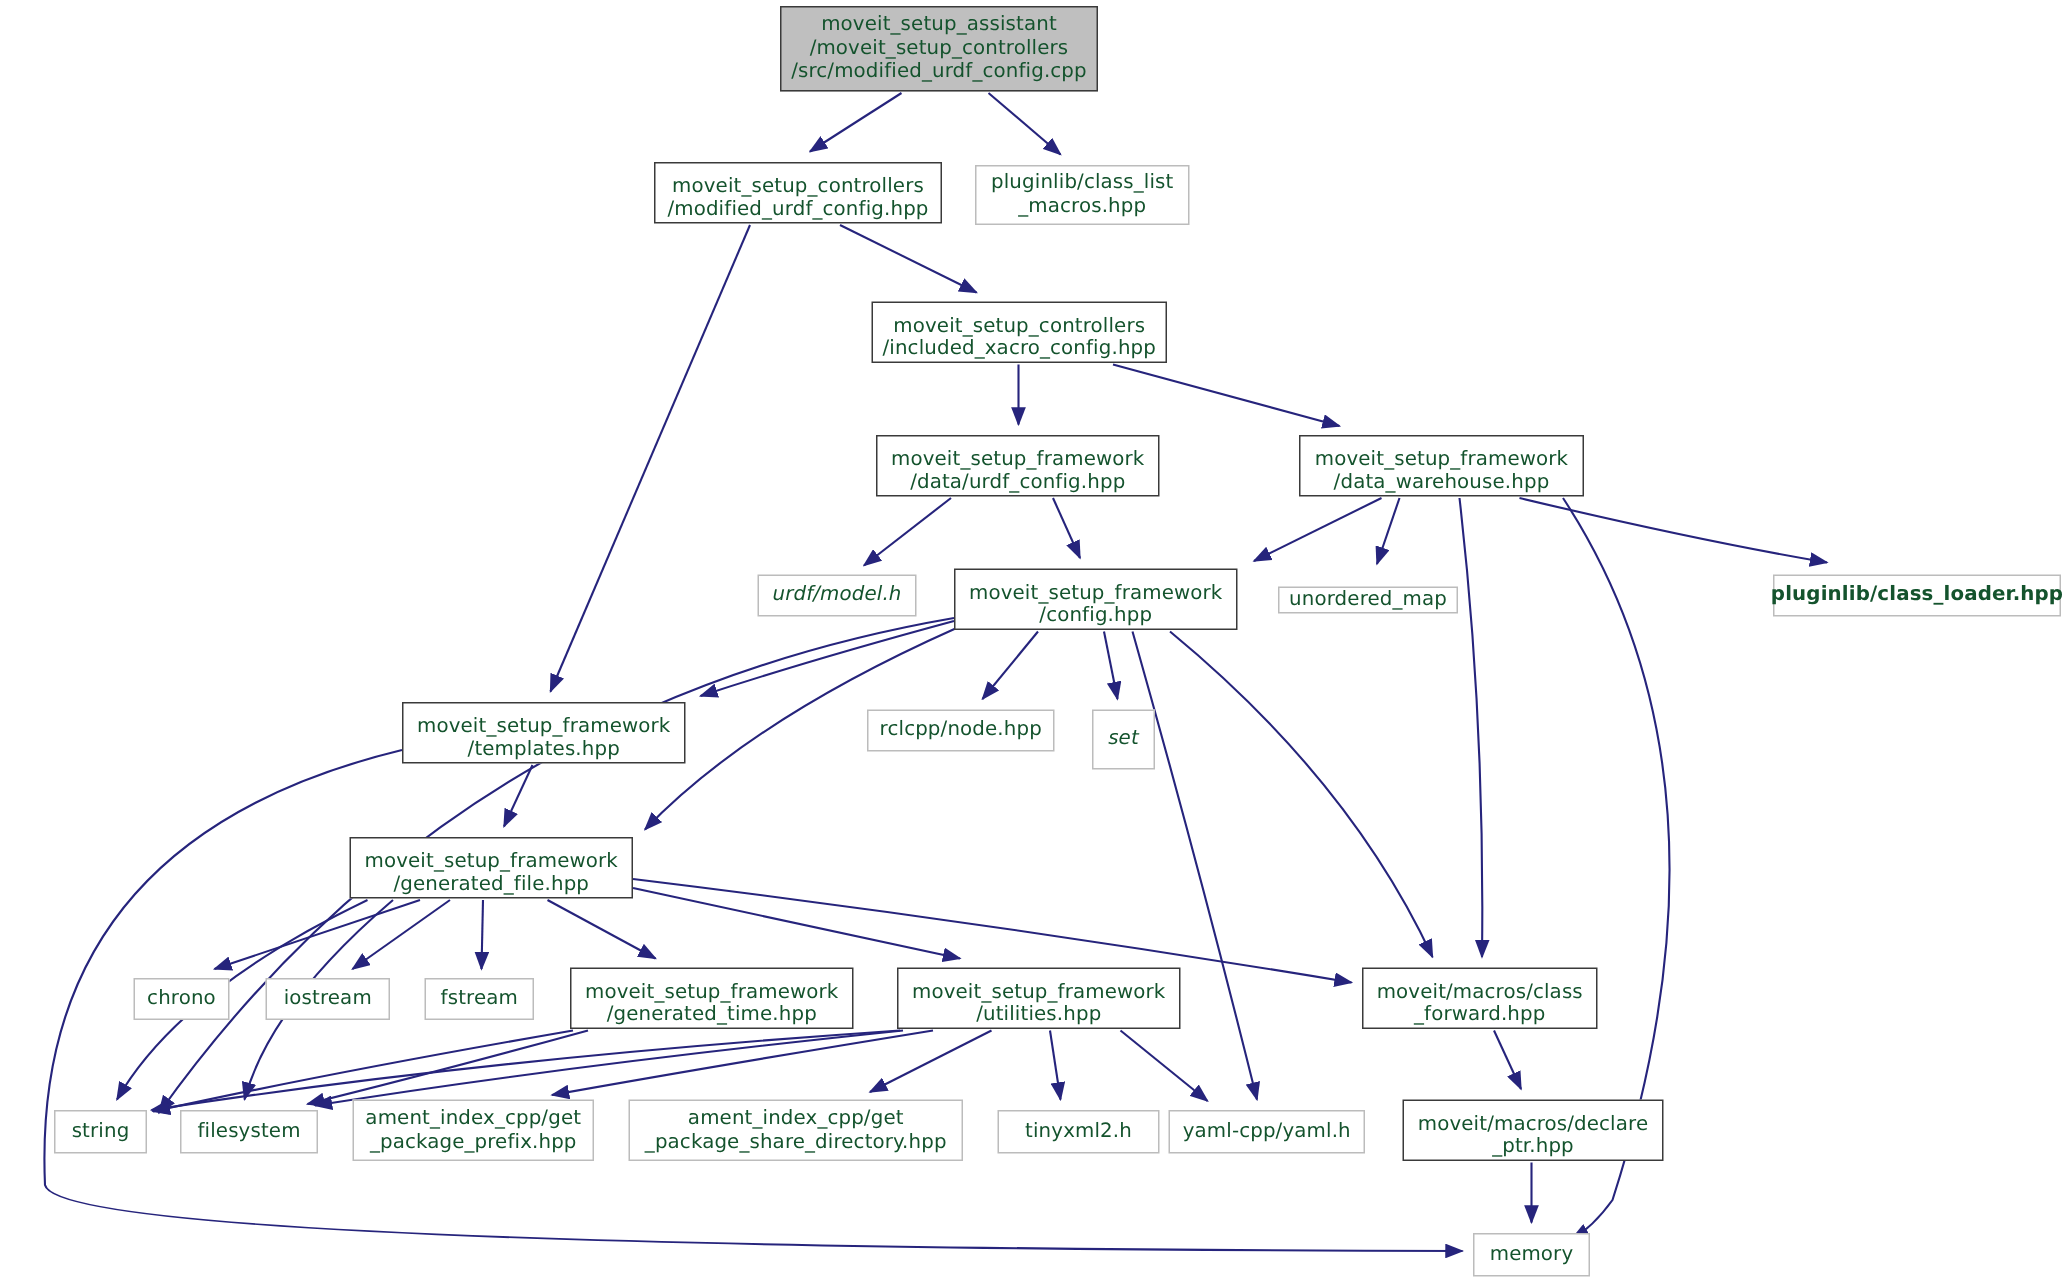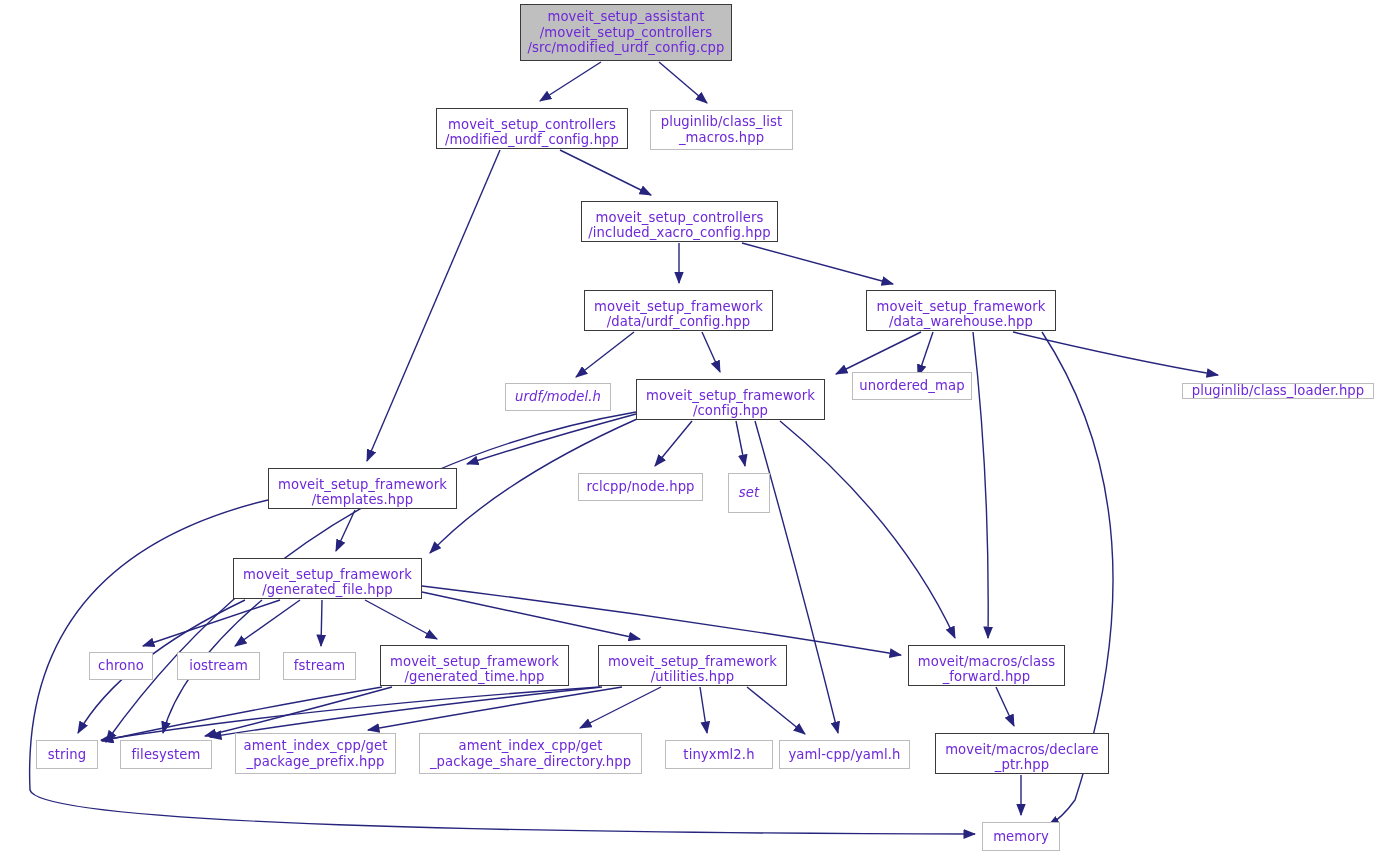--- a/index.html
+++ b/index.html
@@ -27,21 +27,21 @@
     pointer-events: none;
   }
   .node {
     position: absolute;
     box-sizing: border-box;
     display: flex;
     align-items: center;
     justify-content: center;
     text-align: center;
     background: #ffffff;
-    color: #6d28d9;
+    color: #14532d;
     font-size: 13.2px;
     line-height: 15.6px;
     letter-spacing: 0.1px;
     white-space: pre;
     z-index: 5;
   }
   .node.ext {
     border: 1px solid #bcbcbc;
   }
   .node.int {
@@ -120,22 +120,22 @@
 _macros.hpp</span></div>
       <div class="node int" style="left: 581px; top: 201px; width: 197px; height: 41px;"><span class="node-label">moveit_setup_controllers
 /included_xacro_config.hpp</span></div>
       <div class="node int" style="left: 584px; top: 290px; width: 189px; height: 41px;"><span class="node-label">moveit_setup_framework
 /data/urdf_config.hpp</span></div>
       <div class="node int" style="left: 866px; top: 290px; width: 190px; height: 41px;"><span class="node-label">moveit_setup_framework
 /data_warehouse.hpp</span></div>
       <div class="node ext" style="left: 505px; top: 383px; width: 106px; height: 28px; font-style: italic;"><span class="node-label">urdf/model.h</span></div>
       <div class="node int" style="left: 636px; top: 379px; width: 189px; height: 41px;"><span class="node-label">moveit_setup_framework
 /config.hpp</span></div>
-      <div class="node ext" style="left: 852px; top: 372px; width: 120px; height: 28px;"><span class="node-label">unordered_map</span></div>
-      <div class="node ext" style="left: 1182px; top: 383px; width: 192px; height: 16px;"><span class="node-label">pluginlib/class_loader.hpp</span></div>
+      <div class="node ext" style="left: 852px; top: 391px; width: 120px; height: 18px;"><span class="node-label">unordered_map</span></div>
+      <div class="node ext" style="left: 1182px; top: 383px; width: 192px; height: 28px; font-weight: bold;"><span class="node-label">pluginlib/class_loader.hpp</span></div>
       <div class="node int" style="left: 268px; top: 468px; width: 189px; height: 41px;"><span class="node-label">moveit_setup_framework
 /templates.hpp</span></div>
       <div class="node ext" style="left: 578px; top: 473px; width: 125px; height: 28px;"><span class="node-label">rclcpp/node.hpp</span></div>
       <div class="node ext" style="left: 728px; top: 473px; width: 42px; height: 40px; font-style: italic;"><span class="node-label">set</span></div>
       <div class="node int" style="left: 233px; top: 558px; width: 189px; height: 41px;"><span class="node-label">moveit_setup_framework
 /generated_file.hpp</span></div>
       <div class="node ext" style="left: 89px; top: 652px; width: 64px; height: 28px;"><span class="node-label">chrono</span></div>
       <div class="node ext" style="left: 177px; top: 652px; width: 83px; height: 28px;"><span class="node-label">iostream</span></div>
       <div class="node ext" style="left: 283px; top: 652px; width: 73px; height: 28px;"><span class="node-label">fstream</span></div>
       <div class="node int" style="left: 380px; top: 645px; width: 189px; height: 41px;"><span class="node-label">moveit_setup_framework

